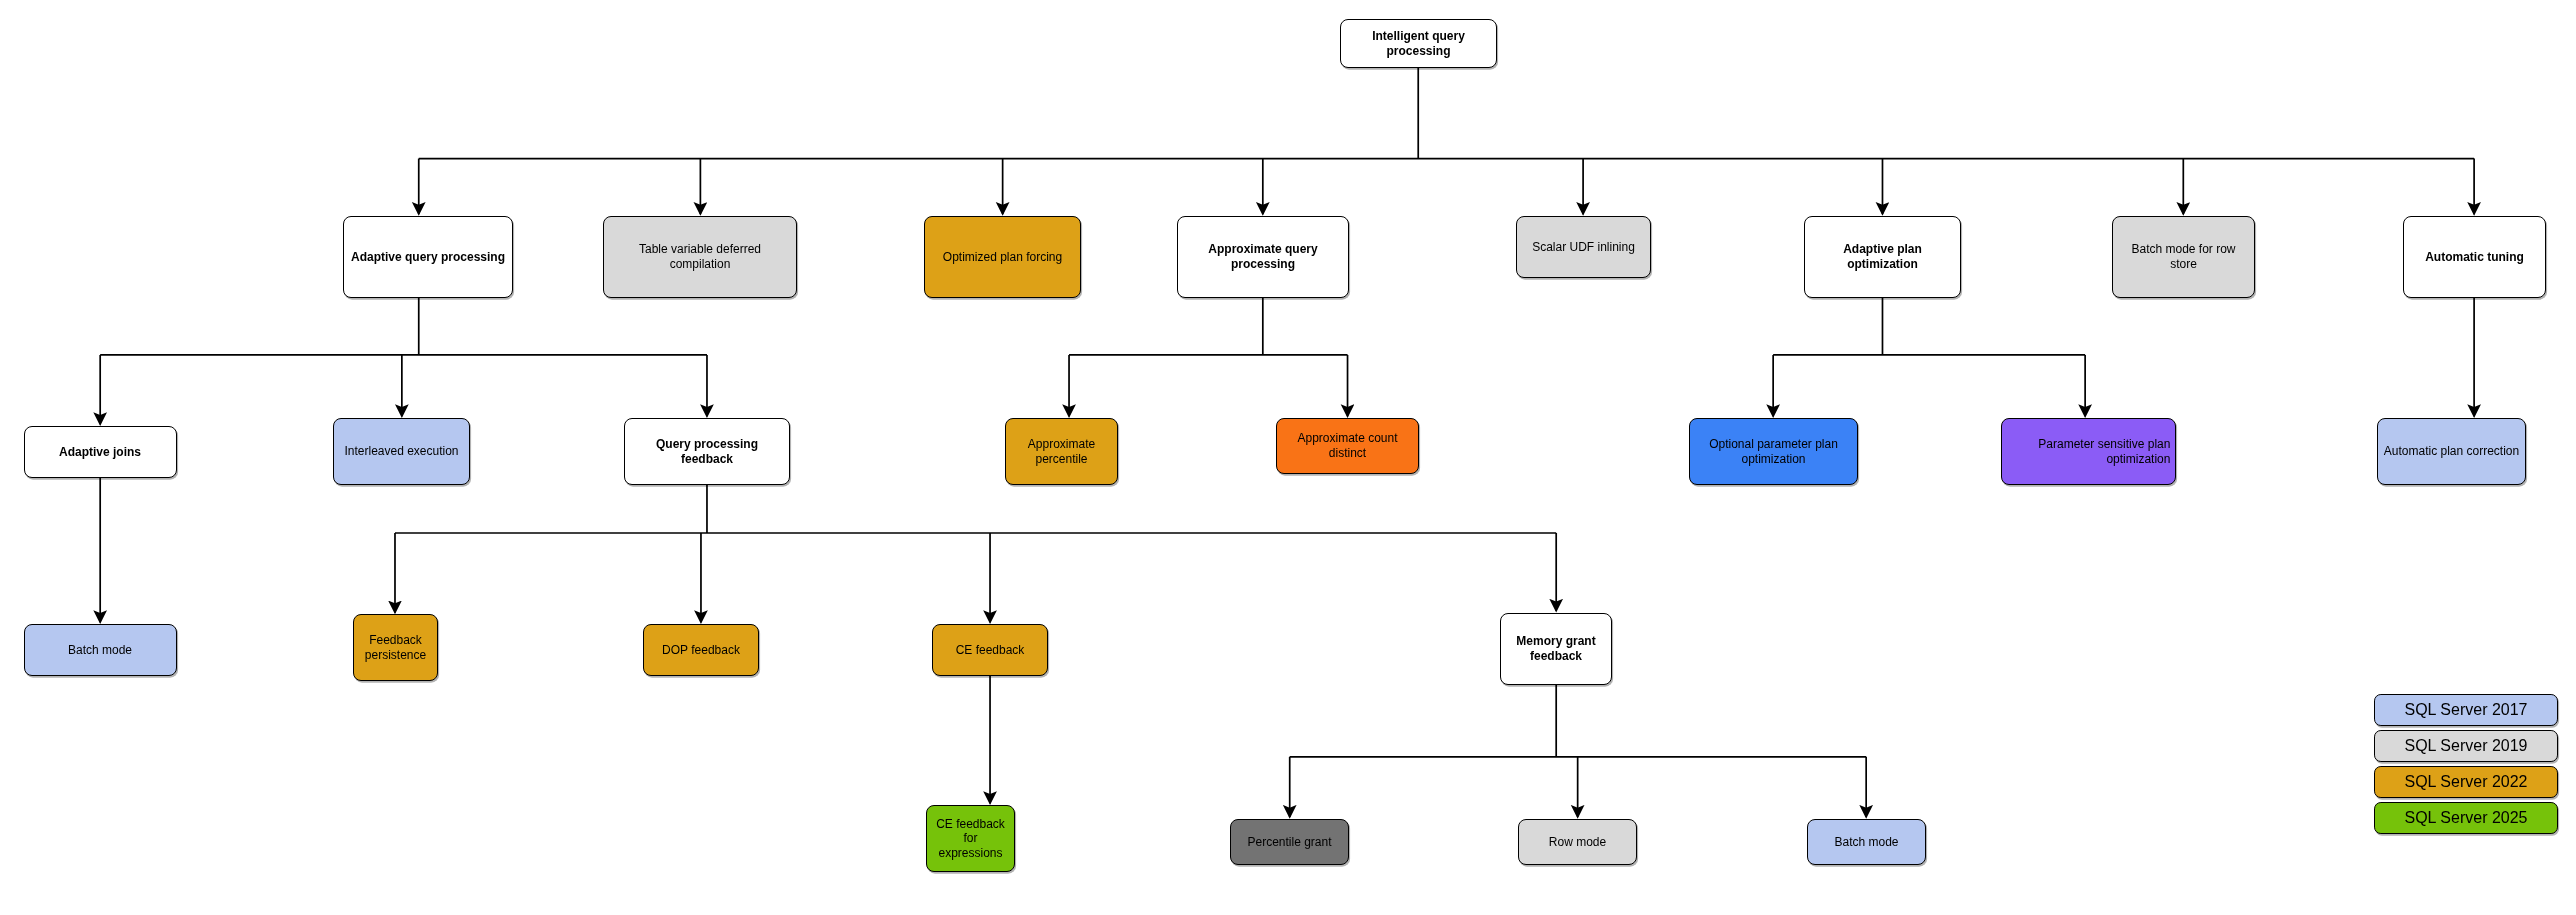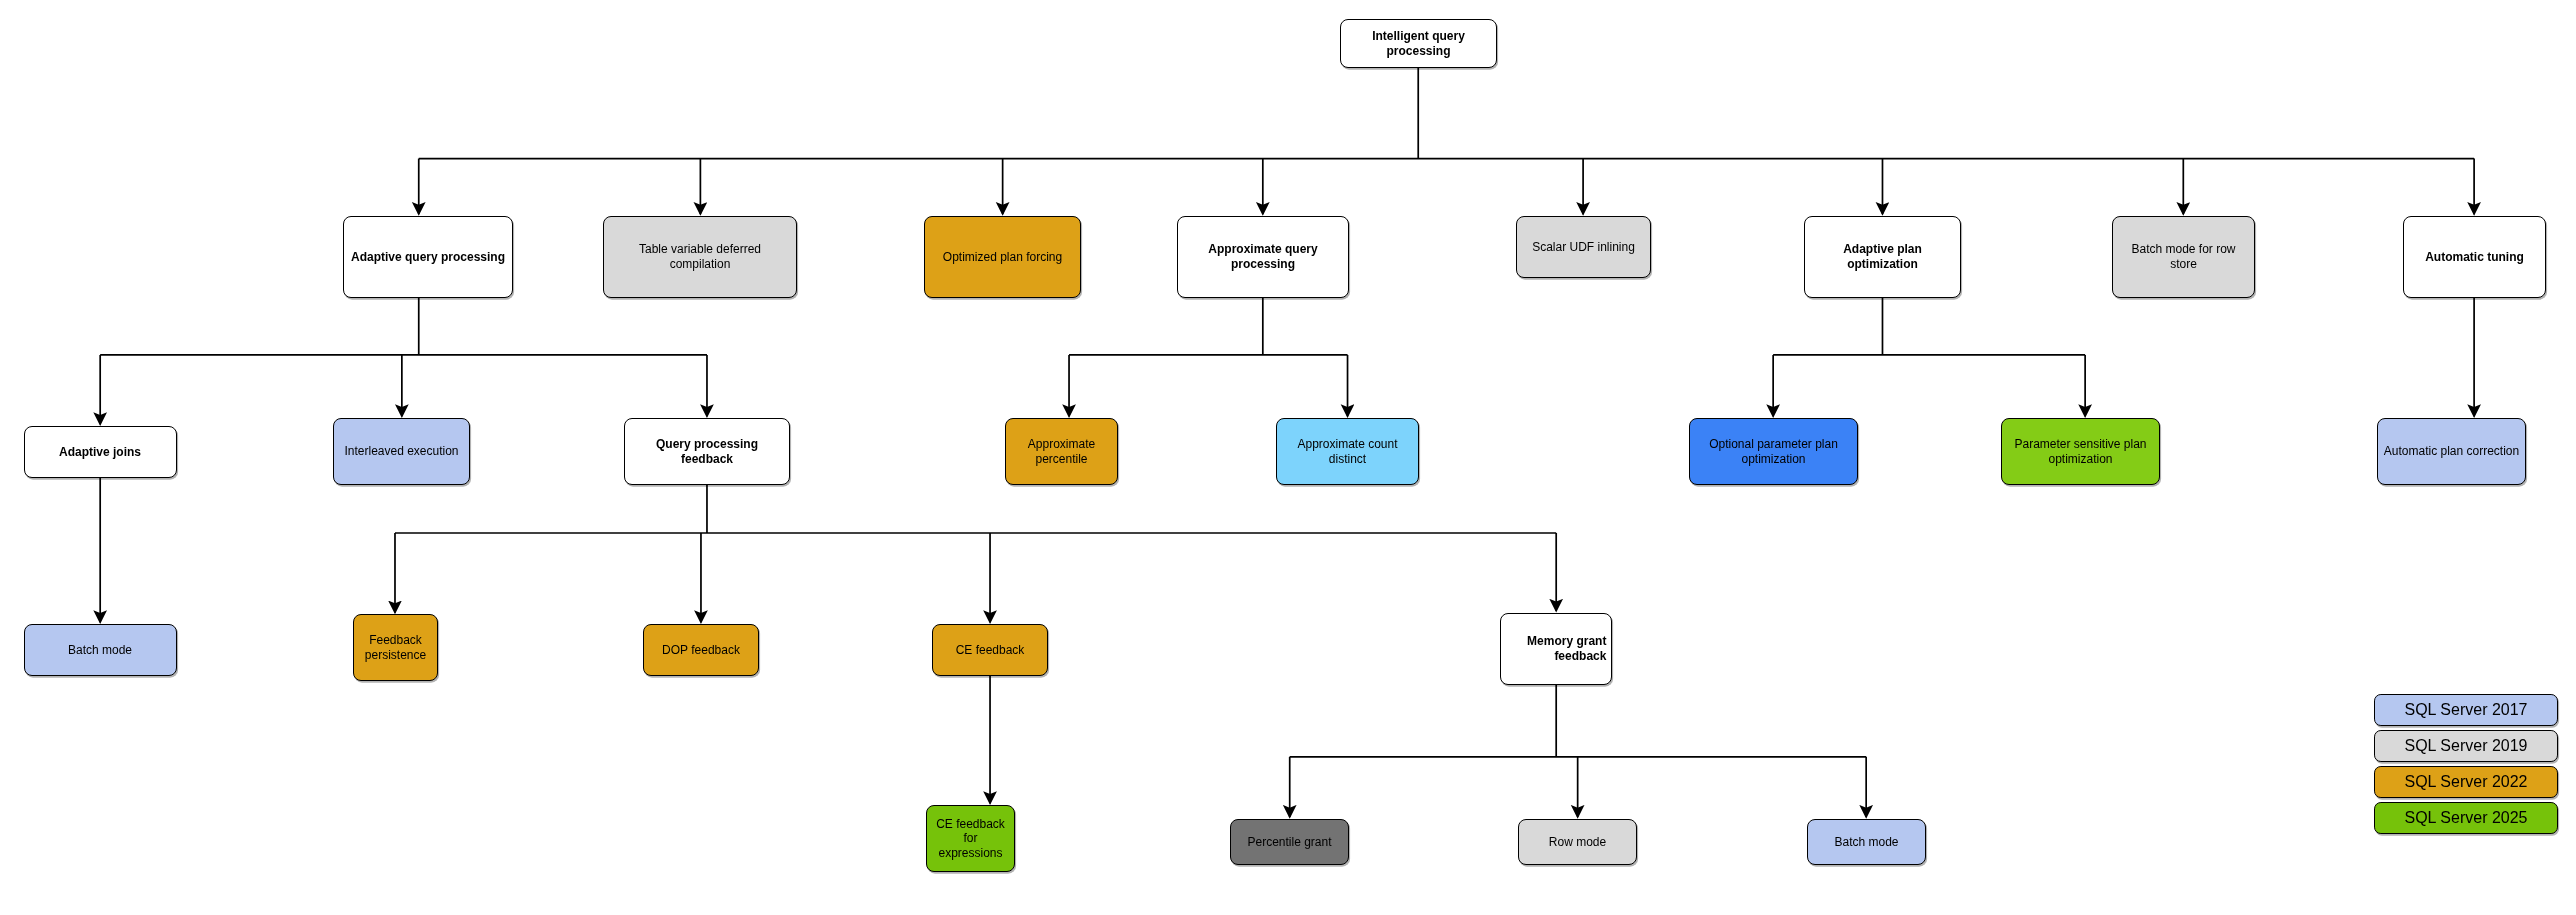--- a/index.html
+++ b/index.html
@@ -138,45 +138,45 @@
       </div>
       <div class="node" style="left: 333px; top: 418px; width: 137px; height: 67px; background: rgb(181, 199, 240);">
         <span class="lbl">Interleaved execution</span>
       </div>
       <div class="node bold" style="left: 624px; top: 418px; width: 166px; height: 67px; background: rgb(255, 255, 255);">
         <span class="lbl">Query processing feedback</span>
       </div>
       <div class="node" style="left: 1005px; top: 418px; width: 113px; height: 67px; background: rgb(221, 161, 23);">
         <span class="lbl">Approximate percentile</span>
       </div>
-      <div class="node" style="left: 1276px; top: 418px; width: 143px; height: 67px; background: #7dd3fc;">
+      <div class="node" style="left: 1276px; top: 418px; width: 143px; height: 56px; background: #f97316;">
         <span class="lbl">Approximate count distinct</span>
       </div>
       <div class="node" style="left: 1689px; top: 418px; width: 169px; height: 67px; background: #3b82f6;">
         <span class="lbl">Optional parameter plan optimization</span>
       </div>
-      <div class="node" style="left: 2001px; top: 418px; width: 159px; height: 67px; background: #84cc16;">
+      <div class="node" style="left: 2001px; top: 418px; width: 175px; height: 67px; background: #8b5cf6; text-align: right;">
         <span class="lbl">Parameter sensitive plan optimization</span>
       </div>
       <div class="node" style="left: 2377px; top: 418px; width: 149px; height: 67px; background: rgb(181, 199, 240);">
         <span class="lbl">Automatic plan correction</span>
       </div>
       <div class="node" style="left: 23.5px; top: 624px; width: 153px; height: 52px; background: rgb(181, 199, 240);">
         <span class="lbl">Batch mode</span>
       </div>
       <div class="node" style="left: 353px; top: 614px; width: 85px; height: 67px; background: rgb(221, 161, 23);">
         <span class="lbl">Feedback persistence</span>
       </div>
       <div class="node" style="left: 643px; top: 624px; width: 116px; height: 52px; background: rgb(221, 161, 23);">
         <span class="lbl">DOP feedback</span>
       </div>
       <div class="node" style="left: 932px; top: 624px; width: 116px; height: 52px; background: rgb(221, 161, 23);">
         <span class="lbl">CE feedback</span>
       </div>
-      <div class="node bold" style="left: 1500px; top: 613px; width: 112px; height: 72px; background: rgb(255, 255, 255); text-align: right;">
+      <div class="node bold" style="left: 1500px; top: 613px; width: 112px; height: 72px; background: rgb(255, 255, 255);">
         <span class="lbl">Memory grant feedback</span>
       </div>
       <div class="node" style="left: 926px; top: 805px; width: 89px; height: 67px; background: rgb(118, 194, 10);">
         <span class="lbl">CE feedback for expressions</span>
       </div>
       <div class="node" style="left: 1230px; top: 819px; width: 119px; height: 46px; background: #737373;">
         <span class="lbl">Percentile grant</span>
       </div>
       <div class="node" style="left: 1518px; top: 819px; width: 119px; height: 46px; background: rgb(217, 217, 217);">
         <span class="lbl">Row mode</span>

